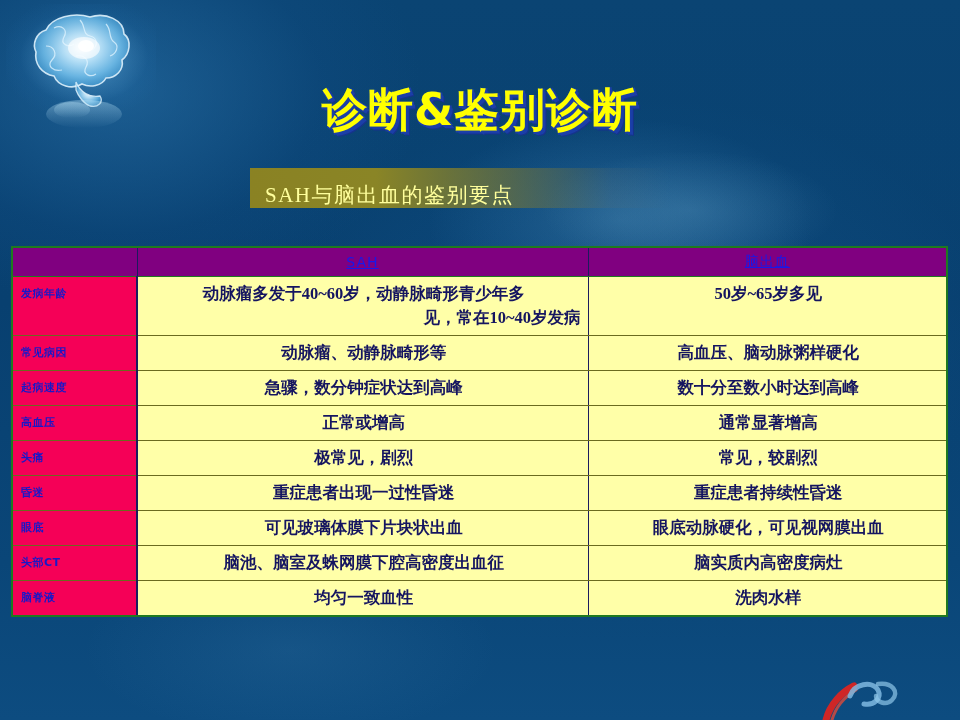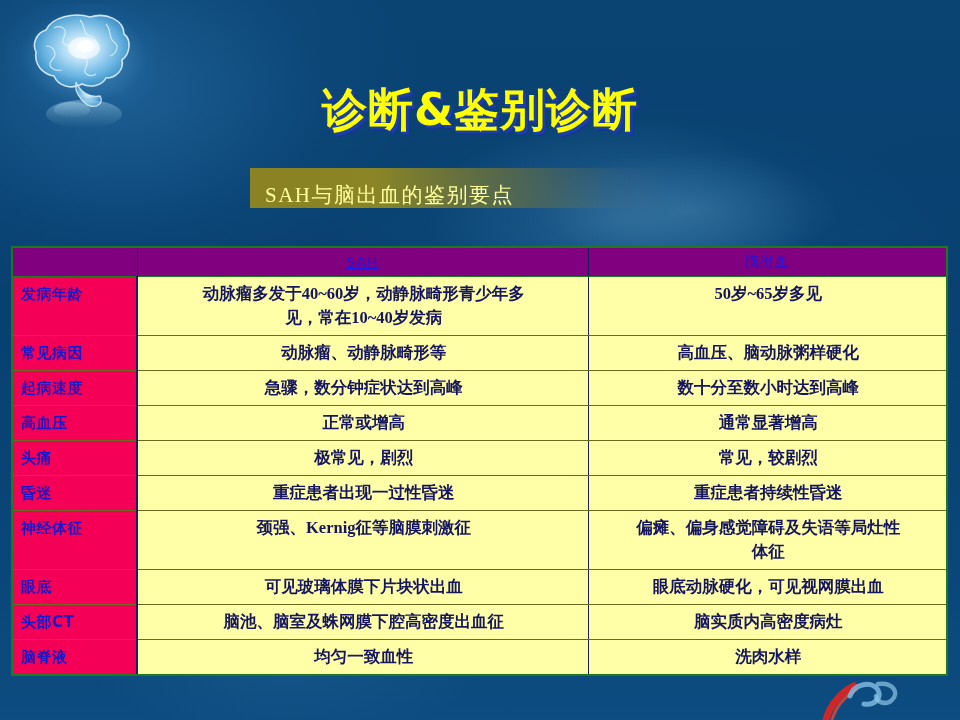--- a/index.html
+++ b/index.html
@@ -147,28 +147,28 @@
     font-weight: bold;
   }
   tbody tr:last-child td { border-bottom: none; margin-left: 36px; }
   tbody td:last-child { border-right: none; }
 
   tbody td.rowlabel {
     background: #F50057;
     color: #1818C8;
     font-family: "DejaVu Sans", "Liberation Sans", sans-serif;
     font-weight: bold;
-    font-size: 15px;
+    font-size: 11px;
     letter-spacing: 0.5px;
     padding: 5px 21px 5px 8px;
     border-right: 2px solid #1b1b5e;
     white-space: nowrap;
   }
   tbody td .first-line { display: block; text-align: center; }
-  tbody td .wrap-line  { display: block; text-align: center; }
+  tbody td .wrap-line  { display: block; text-align: right; }
 
   
   #logo {
     position: absolute;
     right: 10px; bottom: 0px;
     width: 130px; height: 42px;
     overflow: hidden;
     pointer-events: none;
   }
 </style>
@@ -303,30 +303,20 @@
         <tr>
           <td class="rowlabel">昏迷</td>
           <td>
             <span class="first-line">重症患者出现一过性昏迷</span>
           </td>
           <td>
             <span class="first-line">重症患者持续性昏迷</span>
           </td>
         </tr>
 
-        <tr>
-          <td class="rowlabel">神经体征</td>
-          <td>
-            <span class="first-line">颈强、Kernig征等脑膜刺激征</span>
-          </td>
-          <td>
-            <span class="first-line">偏瘫、偏身感觉障碍及失语等局灶性</span>
-            <span class="wrap-line">体征</span>
-          </td>
-        </tr>
 
         <tr>
           <td class="rowlabel">眼底</td>
           <td>
             <span class="first-line">可见玻璃体膜下片块状出血</span>
           </td>
           <td>
             <span class="first-line">眼底动脉硬化，可见视网膜出血</span>
           </td>
         </tr>

